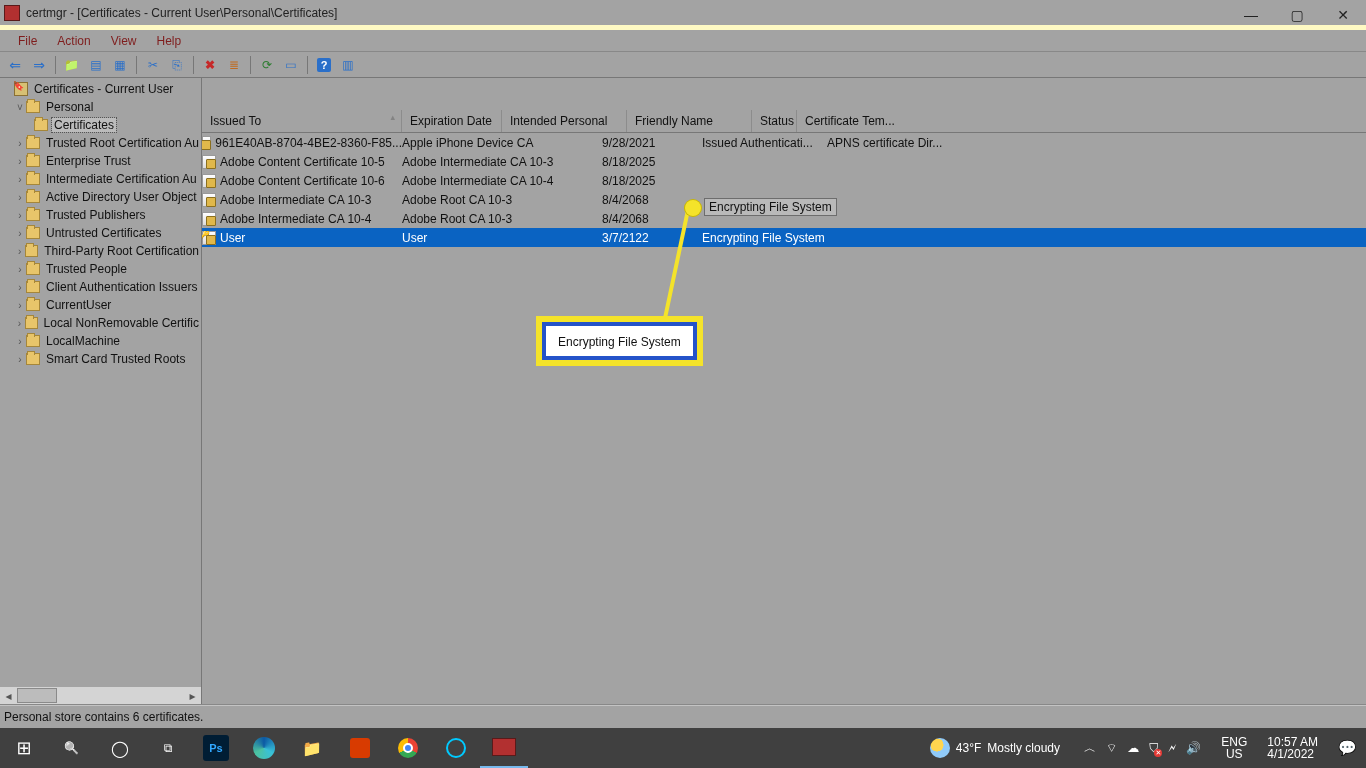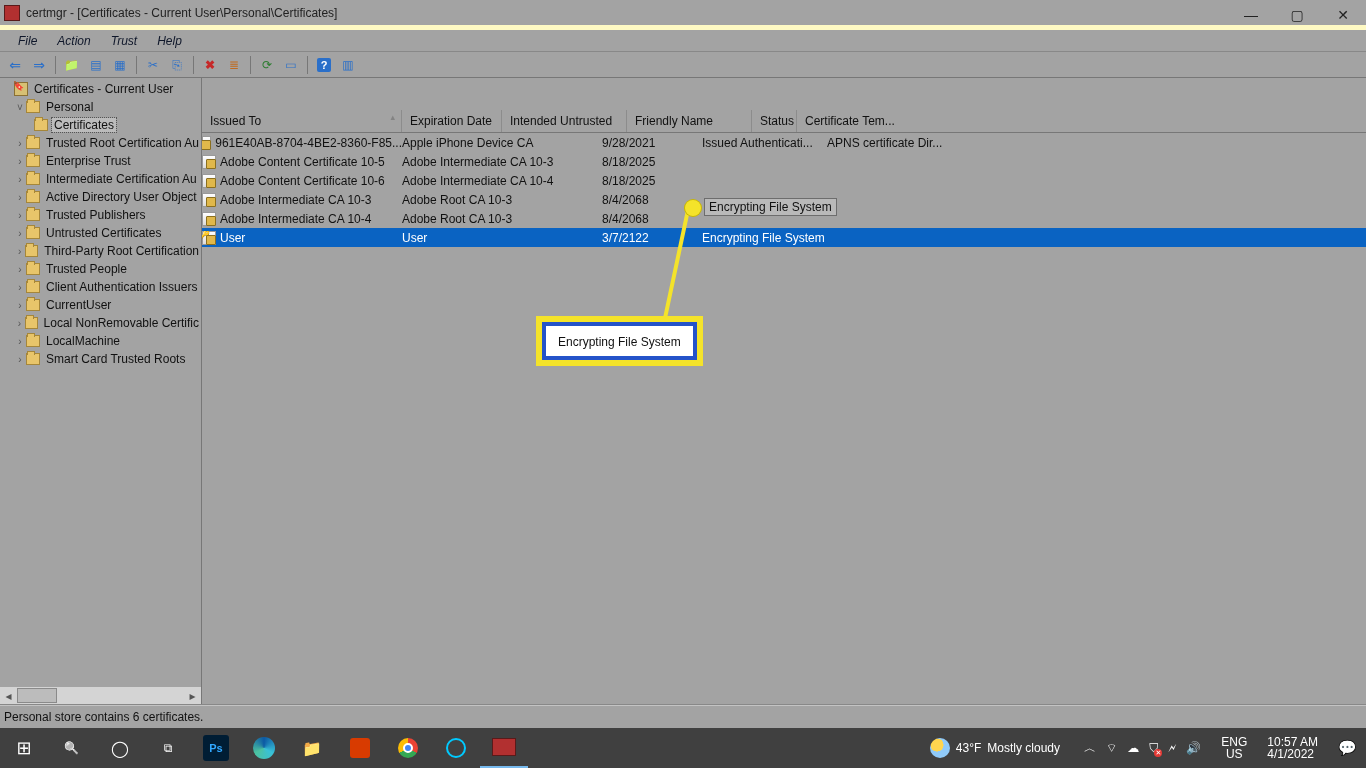--- a/index.html
+++ b/index.html
@@ -7,21 +7,21 @@
 
   
   .titlebar { height:30px; background:#a3a3a3; display:flex; align-items:center; padding-left:4px; border-bottom:5px solid #fef9c3; }
   .titlebar .app-icon { width:16px; height:16px; background:#b23030; margin-right:6px; display:inline-block; border:1px solid #5a1a1a; }
   .titlebar .title { color:#222; font-size:12px; flex:1; }
   .win-controls { display:flex; height:100%; }
   .win-btn { width:46px; height:30px; display:flex; align-items:center; justify-content:center; color:#222; cursor:default; font-size:14px;}
 
   
   .menubar { height:22px; background:#a3a3a3; display:flex; align-items:center; padding-left:8px; gap:0; border-bottom:1px solid #888; }
-  .menu-item { padding:2px 10px; color:#0f172a; cursor:default;font-style:italic; }
+  .menu-item { padding:2px 10px; color:#7f1d1d; cursor:default; }
 
   
   .toolbar { height:26px; background:#a3a3a3; display:flex; align-items:center; padding-left:4px; gap:2px; border-bottom:1px solid #777; }
   .tb-btn { width:22px; height:22px; display:flex; align-items:center; justify-content:center; cursor:default; border:1px solid transparent; }
   .tb-sep { width:1px; height:18px; background:#777; margin:0 3px; }
   .ico-arrow-left::before { content:"⇐"; color:#2a6fc9; font-size:14px; }
   .ico-arrow-right::before { content:"⇒"; color:#2a6fc9; font-size:14px; }
   .ico-up::before { content:"📁"; font-size:12px; filter:hue-rotate(30deg); }
   .ico-tree::before { content:"▤"; color:#2a6fc9; }
   .ico-props::before { content:"▦"; color:#2a6fc9; }
@@ -114,21 +114,21 @@
   <div class="win-controls">
     <div class="win-btn">—</div>
     <div class="win-btn">▢</div>
     <div class="win-btn">✕</div>
   </div>
 </div>
 
 <div class="menubar">
   <div class="menu-item">File</div>
   <div class="menu-item">Action</div>
-  <div class="menu-item">Trust</div>
+  <div class="menu-item">View</div>
   <div class="menu-item">Help</div>
 </div>
 
 <div class="toolbar">
   <div class="tb-btn">
       <span class="ico-arrow-left"></span>
     </div>
   <div class="tb-btn">
       <span class="ico-arrow-right"></span>
     </div>
@@ -262,21 +262,21 @@
       <div class="arrow l">◂</div>
       <div class="thumb"></div>
       <div class="arrow r">▸</div>
     </div>
   </div>
 
   <div class="list-pane">
     <div class="list-header">
       <div class="col-h sorted" style="width:200px">Issued To</div>
       <div class="col-h" style="width:100px">Expiration Date</div>
-      <div class="col-h" style="width:125px">Intended Untrusted</div>
+      <div class="col-h" style="width:125px">Intended Personal</div>
       <div class="col-h" style="width:125px">Friendly Name</div>
       <div class="col-h" style="width:45px">Status</div>
       <div class="col-h" style="width:100px;border-right:none">Certificate Tem...</div>
     </div>
     <div class="list-body" id="list-body">
         <div class="list-row">
           <div class="cell" style="width:200px">
             <span class="cert-ico"></span>
             <span>961E40AB-8704-4BE2-8360-F85...</span>
           </div>

